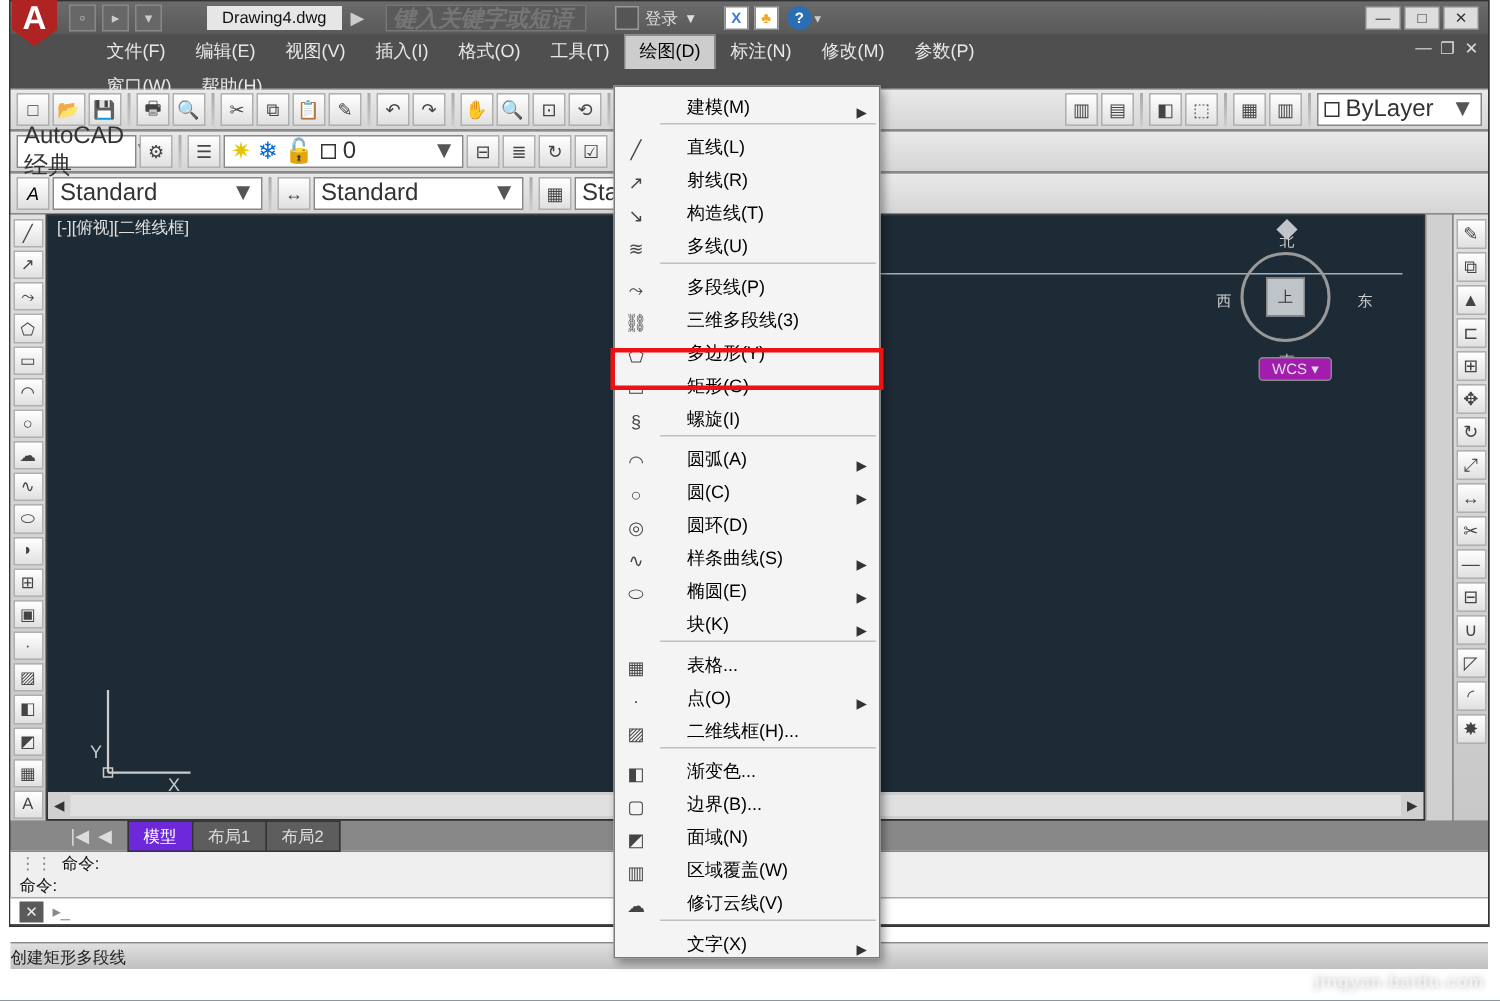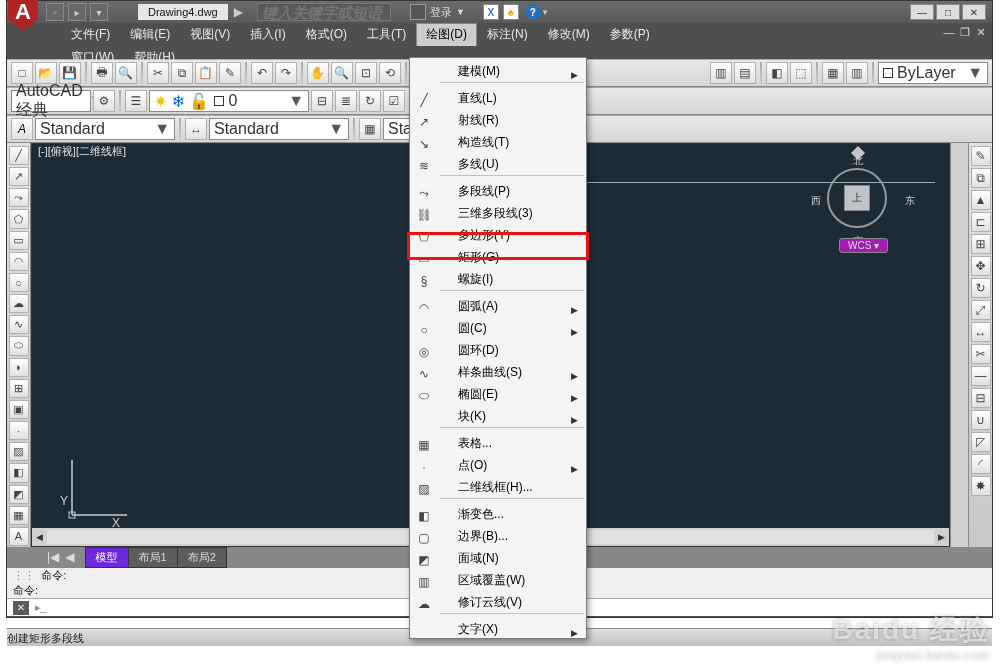--- a/index.html
+++ b/index.html
@@ -418,15 +418,14 @@
     <div class="dmsep"></div>
     <div class="dmitem">
       <div class="ico"></div>
       <span>文字(X)</span>
       <span class="arw">▶</span>
     </div>
   </div>
 <div class="highlight"></div>
 
 <div class="watermark">
-  <span>Baidu 经验</span>
   <span class="sub">jingyan.baidu.com</span>
 </div>
 
 </body></html>

